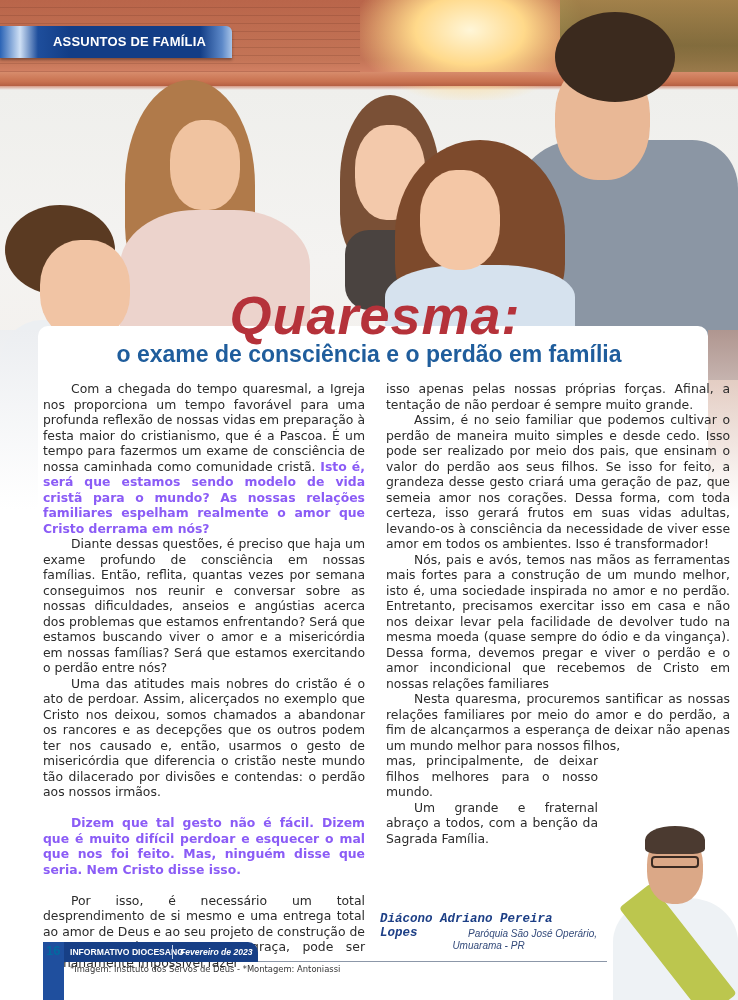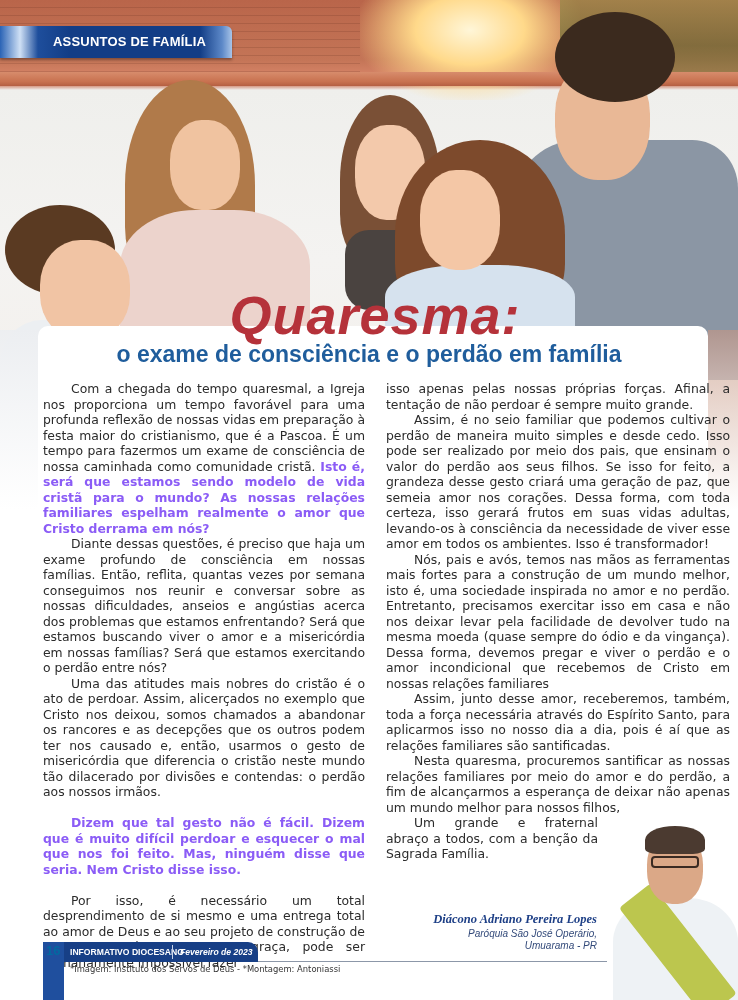--- a/index.html
+++ b/index.html
@@ -88,29 +88,29 @@
   .col-left  { left: 43px; }
   .col-right { left: 386px; width: 344px; }
   .col p { text-indent: 28px; hyphens: manual; }
   .col p.noindent { text-indent: 0; }
   .col p.gap { margin-top: 15.5px; }
   .col b { font-weight: bold; color: #8b5cf6; }
   .col-right p.narrow { width: 212px; }
 
   
   .sig-name {
-    position: absolute; left: 380px; top: 912px; width: 217px; text-align: right;
-    font-family: Liberation Serif, serif; font-weight: bold; font-style: italic; font-size: 12.5px; color: #1d3f86;
+    position: absolute; left: 380px; top: 912px; width: 217px; 
+    font-family: Liberation Mono, monospace; font-weight: bold; font-style: italic; font-size: 12.5px; color: #1d3f86;
   }
   .sig-line {
     position: absolute; left: 380px; width: 217px; text-align: right;
     font-family: "Liberation Sans", sans-serif; font-style: italic; font-size: 10px; color: #334a7a;
   }
   .sig-l1 { top: 928px; }
-  .sig-l2 { top: 940px; right: 130px; }
+  .sig-l2 { top: 940px; right: 130px; text-align: center; }
 
   
   .author { position: absolute; left: 605px; top: 820px; width: 133px; height: 180px; overflow: hidden; }
   .author .robe { position: absolute; left: 8px; top: 78px; width: 125px; height: 110px; background: #eef2f5; border-radius: 40% 40% 0 0; }
   .author .face { position: absolute; left: 42px; top: 12px; width: 56px; height: 72px; background: #dba887; border-radius: 45%; }
   .author .hair { position: absolute; left: 40px; top: 6px; width: 60px; height: 28px; background: #4b3a30; border-radius: 50% 50% 20% 20%; }
   .author .glasses { position: absolute; left: 46px; top: 36px; width: 48px; height: 12px; border: 2px solid #3a2a22; border-radius: 4px; }
   .author .stole { position: absolute; left: 14px; top: 88px; width: 40px; height: 140px; background: #bcc64e; transform: rotate(-38deg); transform-origin: top left; border-radius: 4px; }
 
   
@@ -183,22 +183,22 @@
   <p>Diante dessas questões, é preciso que haja um exame profundo de consciência em nossas famílias. Então, reflita, quantas vezes por semana consegui­mos nos reunir e conversar sobre as nossas dificulda­des, anseios e angústias acerca dos problemas que estamos enfrentando? Será que estamos buscando viver o amor e a misericórdia em nossas famílias? Será que estamos exercitando o perdão entre nós?</p>
   <p>Uma das atitudes mais nobres do cristão é o ato de perdoar. Assim, alicerçados no exemplo que Cristo nos deixou, somos chamados a abandonar os ranco­res e as decepções que os outros podem ter nos causado e, então, usarmos o gesto de misericórdia que diferencia o cristão neste mundo tão dilacerado por divisões e contendas: o perdão aos nossos irmãos.</p>
   <p class="gap"><b>Dizem que tal gesto não é fácil. Dizem que é muito difícil perdoar e esquecer o mal que nos foi feito. Mas, ninguém disse que seria. Nem Cristo disse isso.</b></p>
   <p class="gap">Por isso, é necessário um total desprendimento de si mesmo e uma entrega total ao amor de Deus e ao seu projeto de construção de um Novo Reino. Sem essa graça, pode ser humanamente impossível fazer</p>
 </div>
 
 <div class="col col-right">
   <p class="noindent">isso apenas pelas nossas próprias forças. Afinal, a tentação de não perdoar é sempre muito grande.</p>
   <p>Assim, é no seio familiar que podemos cultivar o perdão de maneira muito simples e desde cedo. Isso pode ser realizado por meio dos pais, que ensinam o valor do perdão aos seus filhos. Se isso for feito, a grandeza desse gesto criará uma geração de paz, que semeia amor nos corações. Dessa forma, com toda certeza, isso gerará frutos em suas vidas adultas, levando-os à consciência da necessidade de viver esse amor em todos os ambientes. Isso é transformador!</p>
   <p>Nós, pais e avós, temos nas mãos as ferramentas mais fortes para a construção de um mundo melhor, isto é, uma sociedade inspirada no amor e no perdão. Entretanto, precisamos exercitar isso em casa e não nos deixar levar pela facilidade de devolver tudo na mesma moeda (quase sempre do ódio e da vingan­ça). Dessa forma, devemos pregar e viver o perdão e o amor incondicional que recebemos de Cristo em nossas relações familiares</p>
-  <p>Assim, junto desse amor, receberemos, tam­bém, toda a força necessária através do Espírito Santo, para aplicarmos isso no nosso dia a dia, pois é aí que as relações familiares são santificadas.</p>
   <p>Nesta quaresma, procuremos santificar as nossas relações familiares por meio do amor e do perdão, a fim de alcançarmos a esperança de deixar não apenas um mundo melhor para nossos filhos,</p>
+  <p class="noindent narrow">mas, principalmente, de deixar filhos melhores para o nosso mundo.</p>
   <p class="narrow">Um grande e fraternal abraço a todos, com a benção da Sagrada Família.</p>
 </div>
 
 <div class="sig-name">Diácono Adriano Pereira Lopes</div>
 <div class="sig-line sig-l1">Paróquia São José Operário,</div>
 <div class="sig-line sig-l2">Umuarama - PR</div>
 
 <div class="author">
   <div class="robe"></div>
   <div class="stole"></div>

